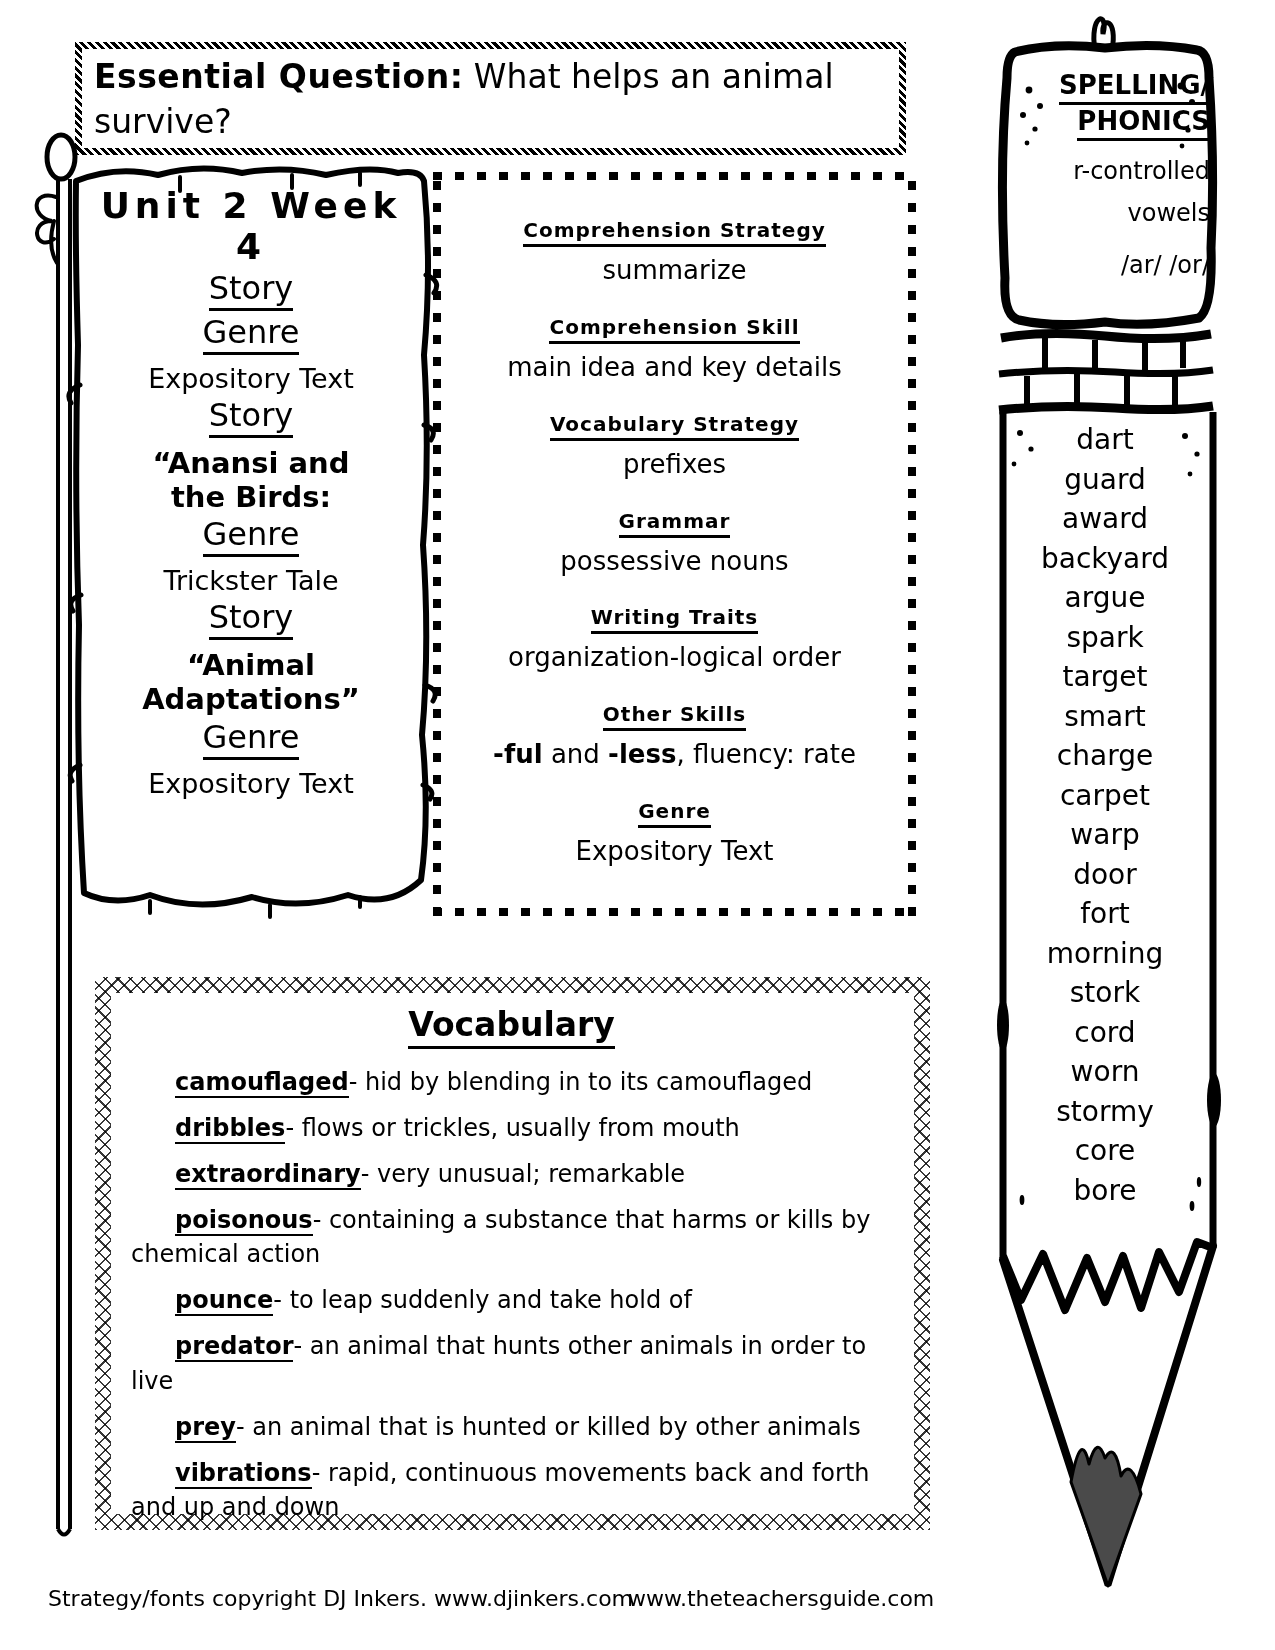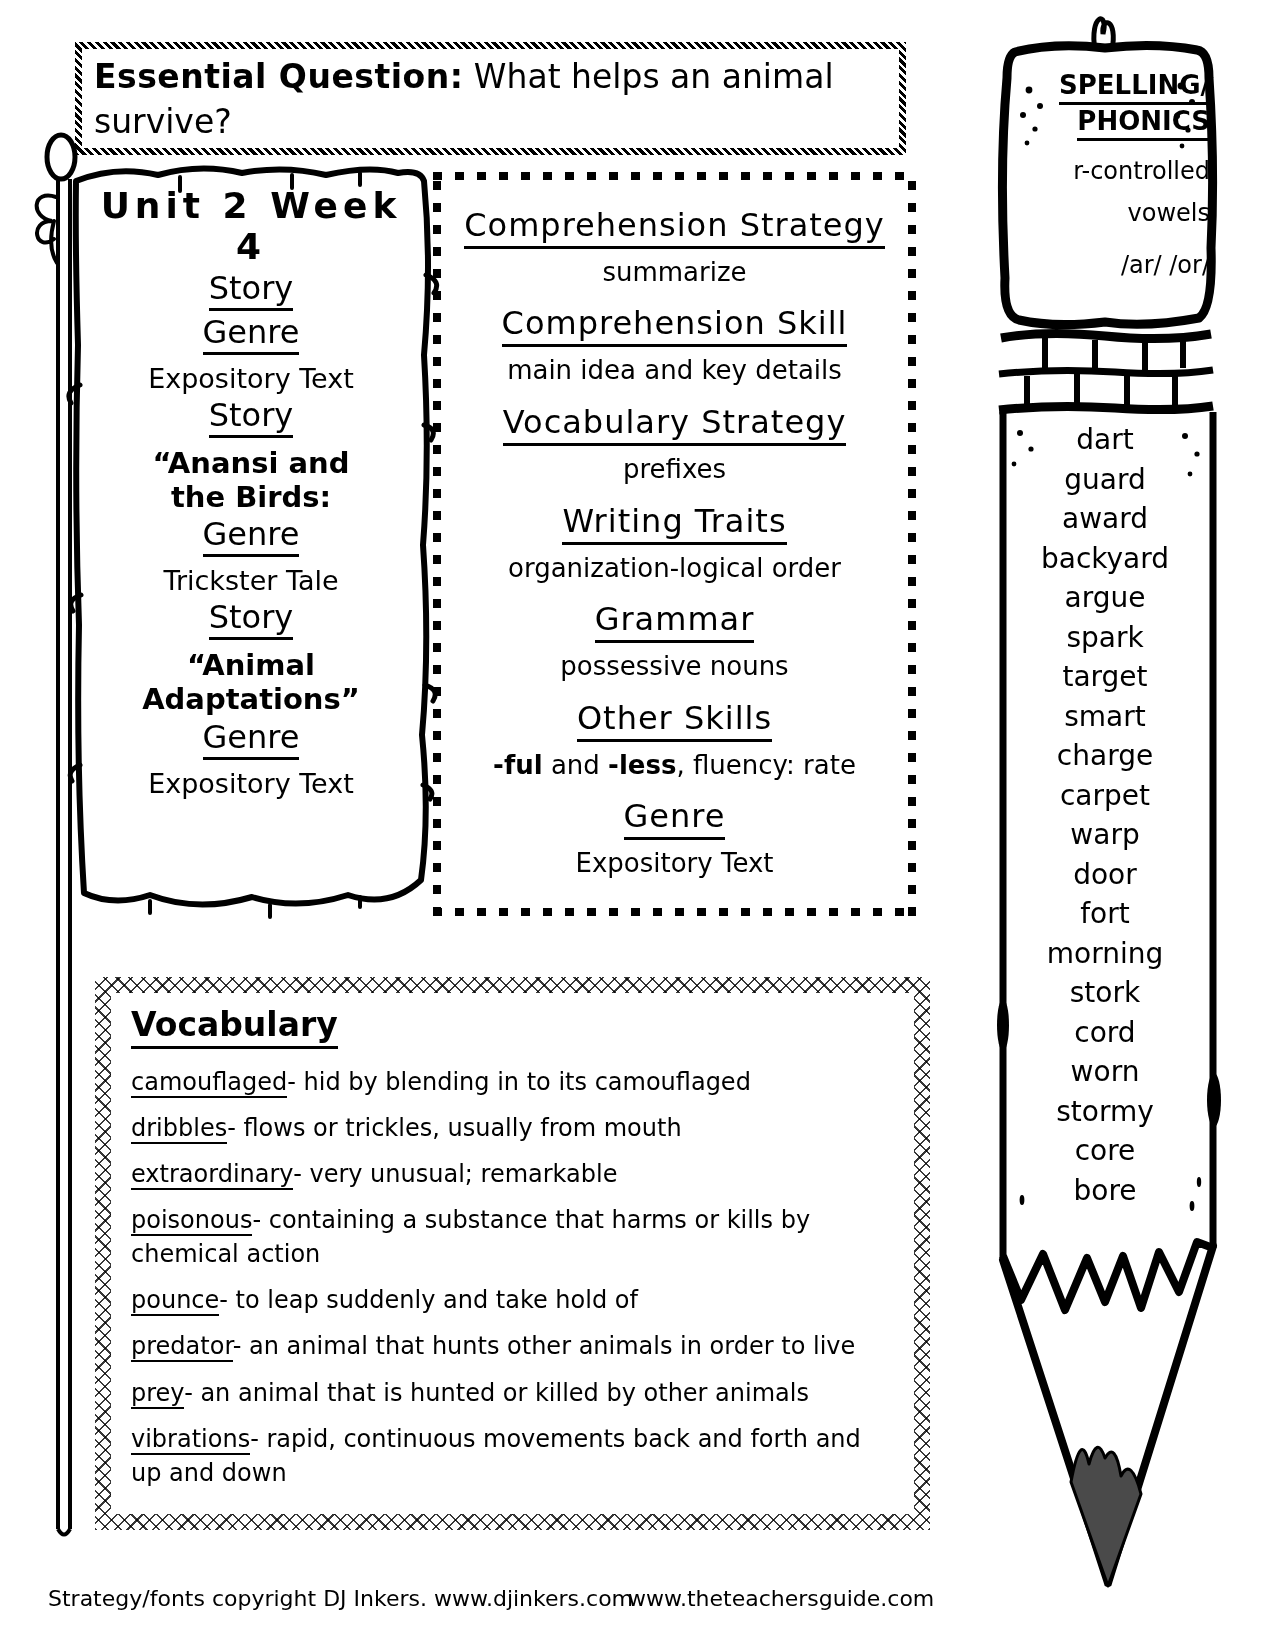--- a/index.html
+++ b/index.html
@@ -35,21 +35,21 @@
   .skills-box{
     position:absolute;left:433px;top:172px;width:483px;height:744px;box-sizing:border-box;
     background:
       repeating-linear-gradient(90deg,#000 0 9px,transparent 9px 22px) left top / 100% 8px no-repeat,
       repeating-linear-gradient(90deg,#000 0 9px,transparent 9px 22px) left bottom / 100% 8px no-repeat,
       repeating-linear-gradient(0deg,#000 0 9px,transparent 9px 22px) left top / 8px 100% no-repeat,
       repeating-linear-gradient(0deg,#000 0 9px,transparent 9px 22px) right top / 8px 100% no-repeat;
     display:flex;flex-direction:column;justify-content:space-evenly;
     text-align:center;padding:16px 10px 20px 10px;
   }
-  .s-head{font-size:32px;font-weight:normal;letter-spacing:1px;}
+  .s-head{font-size:20px;font-weight:bold;letter-spacing:1px;}
   .s-head span{display:inline-block;border-bottom:3px solid #000;padding-bottom:2px;}
   .s-val{font-size:26px;margin-top:8px;}
   .s-val b{font-weight:bold;}
   
   .pencil-svg{position:absolute;left:985px;top:8px;width:245px;height:1600px;}
   .pencil-header{position:absolute;left:1005px;top:69px;width:205px;text-align:right;}
   .p-title{font-size:26px;font-weight:bold;line-height:33px;}
   .p-title span{display:inline-block;border-bottom:3px solid #000;padding-bottom:0px;}
   .p-sub1{font-size:24px;margin-top:16px;}
   .p-sub2{font-size:24px;margin-top:14px;}
@@ -62,24 +62,24 @@
   .vocab-box{
     position:absolute;left:95px;top:977px;width:835px;height:553px;box-sizing:border-box;
     border:16px solid transparent;
     background:
       linear-gradient(#fff,#fff) padding-box,
       repeating-linear-gradient(45deg,rgba(0,0,0,.78) 0 1.6px,transparent 1.6px 9px) border-box,
       repeating-linear-gradient(-45deg,rgba(0,0,0,.78) 0 1.6px,transparent 1.6px 9px) border-box,
       linear-gradient(#fff,#fff) border-box;
     padding:8px 22px 6px 20px;
   }
-  .v-title{font-size:33px;font-weight:bold;margin:4px 0 16px 0;}
+  .v-title{text-align:center;font-size:33px;font-weight:bold;margin:4px 0 16px 0;}
   .v-title span{display:inline-block;border-bottom:3px solid #000;padding-bottom:2px;}
   .v-entry{font-size:24px;line-height:1.42;margin-bottom:12px;}
-  .v-term{font-weight:normal;border-bottom:2.5px solid #000;}
+  .v-term{font-weight:bold;border-bottom:2.5px solid #000;margin-left:44px;}
   
   .footer-left{position:absolute;left:48px;top:1586px;font-size:22px;}
   .footer-right{position:absolute;left:628px;top:1586px;font-size:22px;}
 </style>
 </head>
 <body>
 
 <div class="page">
 
   <div class="eq-box">
@@ -124,26 +124,26 @@
     </div>
     <div>
       <div class="s-head"><span>Comprehension Skill</span></div>
       <div class="s-val">main idea and key details</div>
     </div>
     <div>
       <div class="s-head"><span>Vocabulary Strategy</span></div>
       <div class="s-val">prefixes</div>
     </div>
     <div>
+      <div class="s-head"><span>Grammar</span></div>
+      <div class="s-val">possessive nouns</div>
+    </div>
+    <div>
       <div class="s-head"><span>Writing Traits</span></div>
       <div class="s-val">organization-logical order</div>
-    </div>
-    <div>
-      <div class="s-head"><span>Grammar</span></div>
-      <div class="s-val">possessive nouns</div>
     </div>
     <div>
       <div class="s-head"><span>Other Skills</span></div>
       <div class="s-val"><b>-ful</b><span> and </span><b>-less</b><span>, fluency: rate</span></div>
     </div>
     <div>
       <div class="s-head"><span>Genre</span></div>
       <div class="s-val">Expository Text</div>
     </div>
   </div>

